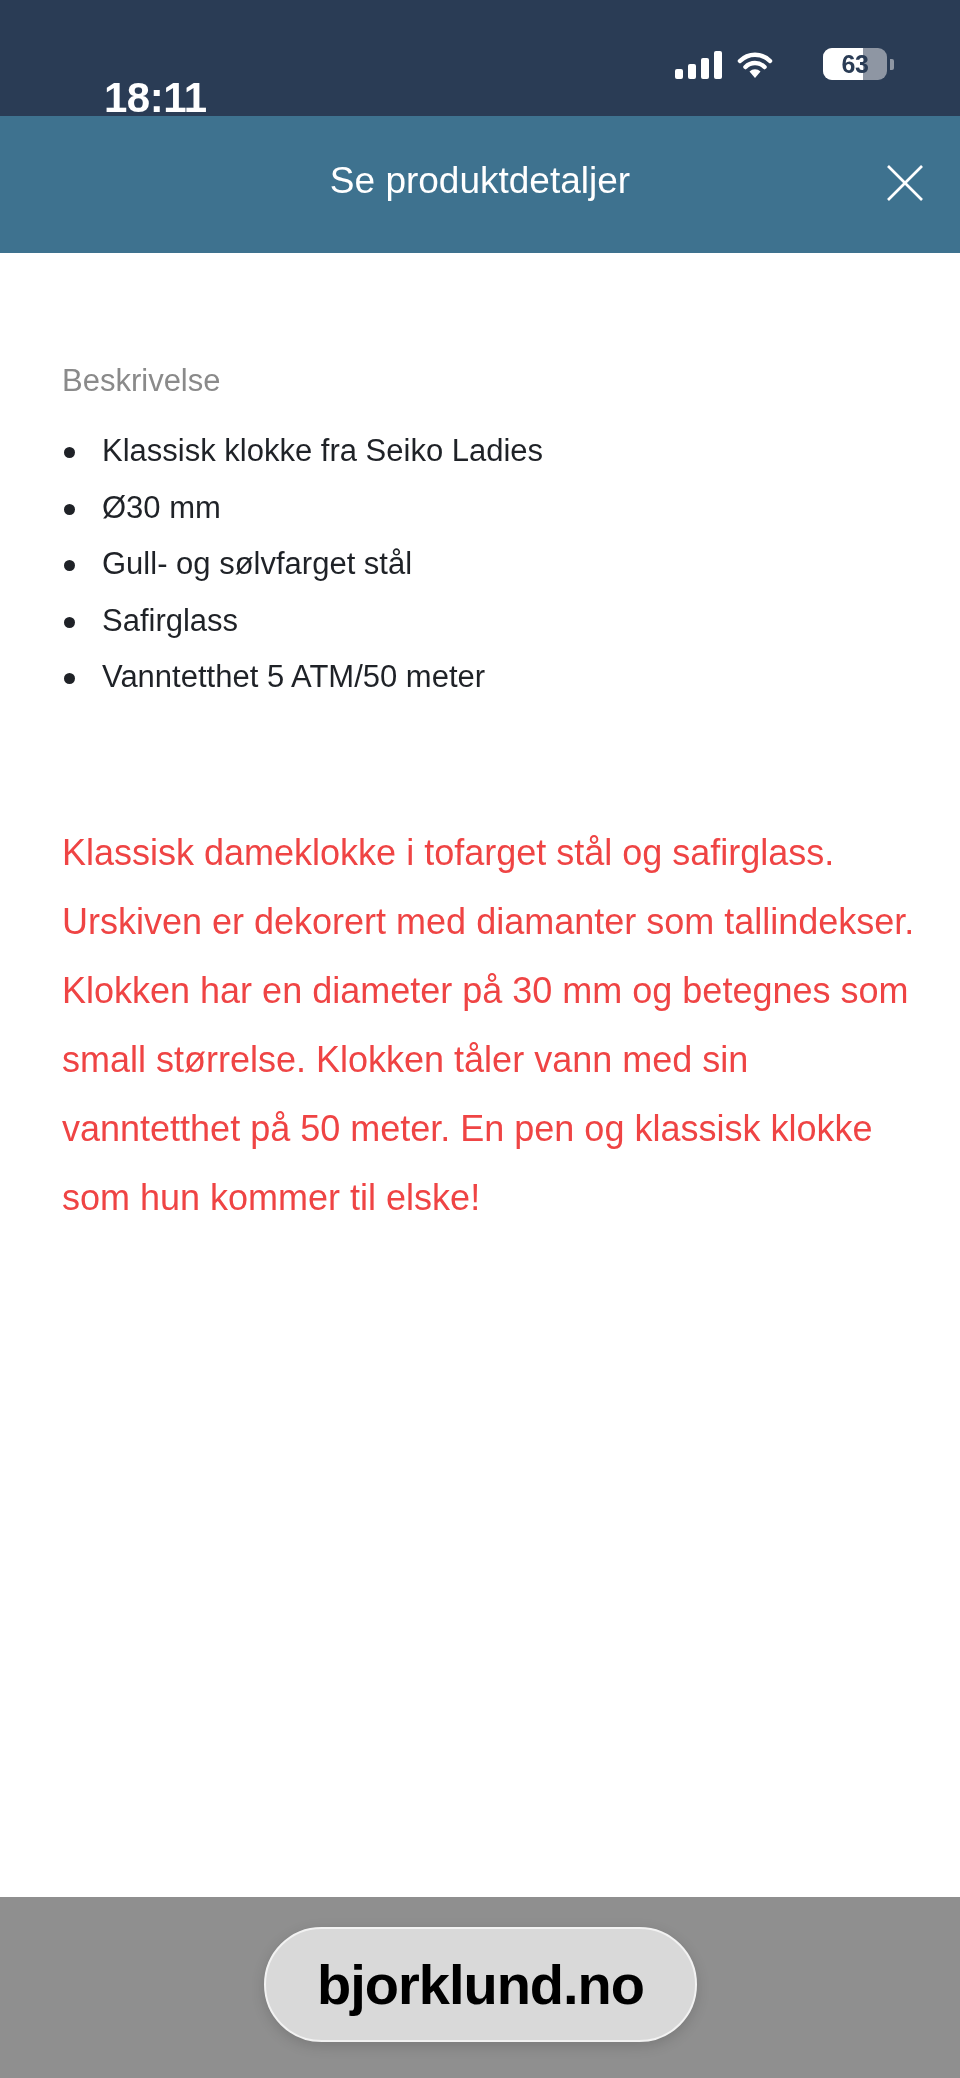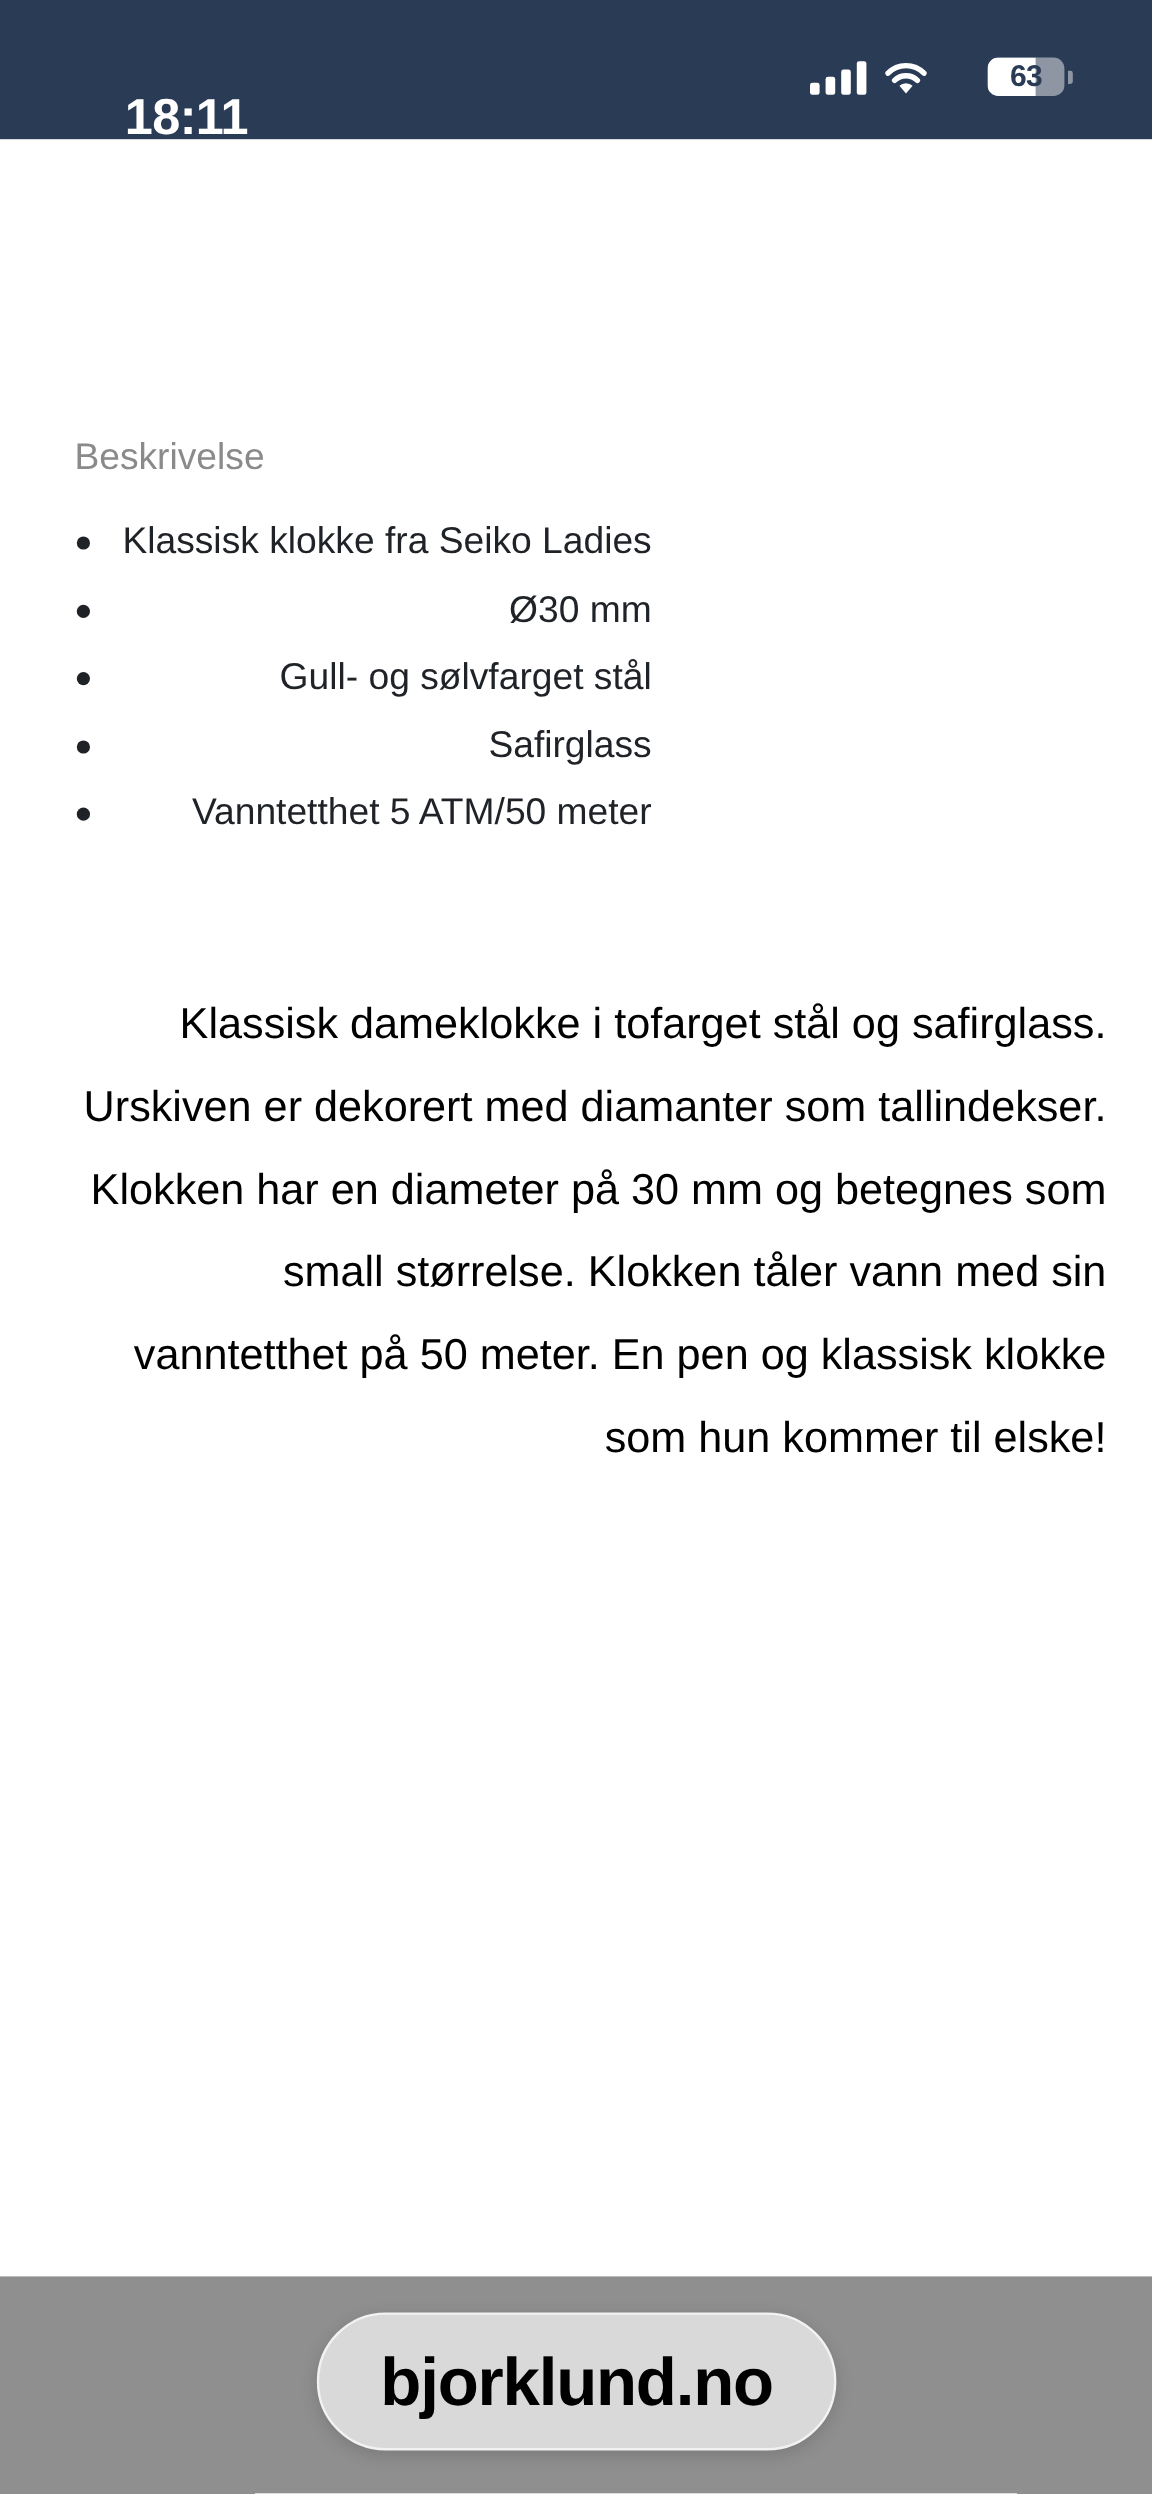--- a/index.html
+++ b/index.html
@@ -64,41 +64,40 @@
     }
     .close-btn {
       position: absolute; right: 34px; top: 46px; width: 42px; height: 42px;
       cursor: pointer;
     }
 
     
     .description {
       position: absolute; left: 0; top: 253px; width: 960px; height: 1123px;
       background: #ffffff;
-      text-align: right;
     }
     .desc-label {
       position: absolute; left: 62px; top: 110px;
       font-size: 31px; color: #8a8a8a;
     }
     .bullets {
       position: absolute; left: 62px; top: 170px;
       list-style: none;
     }
     .bullets li {
       position: relative; padding-left: 40px;
       font-size: 31px; line-height: 56.6px; color: #1f2227;
     }
     .bullets li::before {
       content: ""; position: absolute; left: 2px; top: 24px;
       width: 11px; height: 11px; border-radius: 50%; background: #1f2227;
     }
     .paragraph {
       position: absolute; left: 62px; top: 565px; width: 860px;
-      font-size: 36px; line-height: 69px; color: #000000;
+      font-size: 36px; line-height: 69px; color: #ef4444;
     }
 
     
     .sku-section {
       position: absolute; left: 0; top: 1376px; width: 960px; height: 521px;
       background: #f4f3ef;
     }
     .sku-label {
       position: absolute; left: 62px; top: 110px;
       font-size: 31px; color: #1f2227;
@@ -169,20 +168,29 @@
       <div style="display:flex;align-items:center;margin-left:35px;">
         <div class="battery">
           <div class="battery-fill"></div>
           <span class="battery-text">63</span>
         </div>
         <div class="battery-cap" style="margin-left:3px;"></div>
       </div>
     </div>
   </div>
 
+  <div class="header">
+    <div class="header-title">Se produktdetaljer</div>
+    <div class="close-btn">
+      <svg width="42" height="42" viewBox="0 0 42 42">
+        <line x1="4" y1="4" x2="38" y2="38" stroke="#fff" stroke-width="2.6"></line>
+        <line x1="38" y1="4" x2="4" y2="38" stroke="#fff" stroke-width="2.6"></line>
+      </svg>
+    </div>
+  </div>
 
   <div class="description">
     <div class="desc-label">Beskrivelse</div>
     <ul class="bullets">
       <li>Klassisk klokke fra Seiko Ladies</li>
       <li>Ø30 mm</li>
       <li>Gull- og sølvfarget stål</li>
       <li>Safirglass</li>
       <li>Vanntetthet 5 ATM/50 meter</li>
     </ul>

